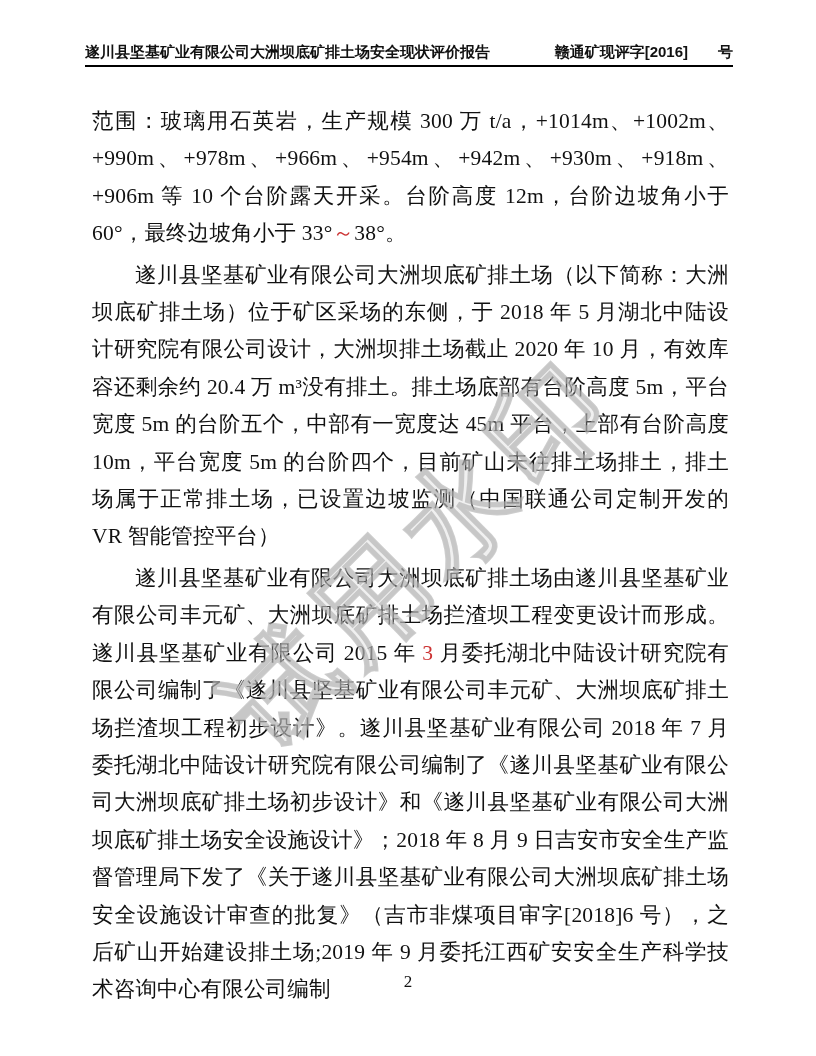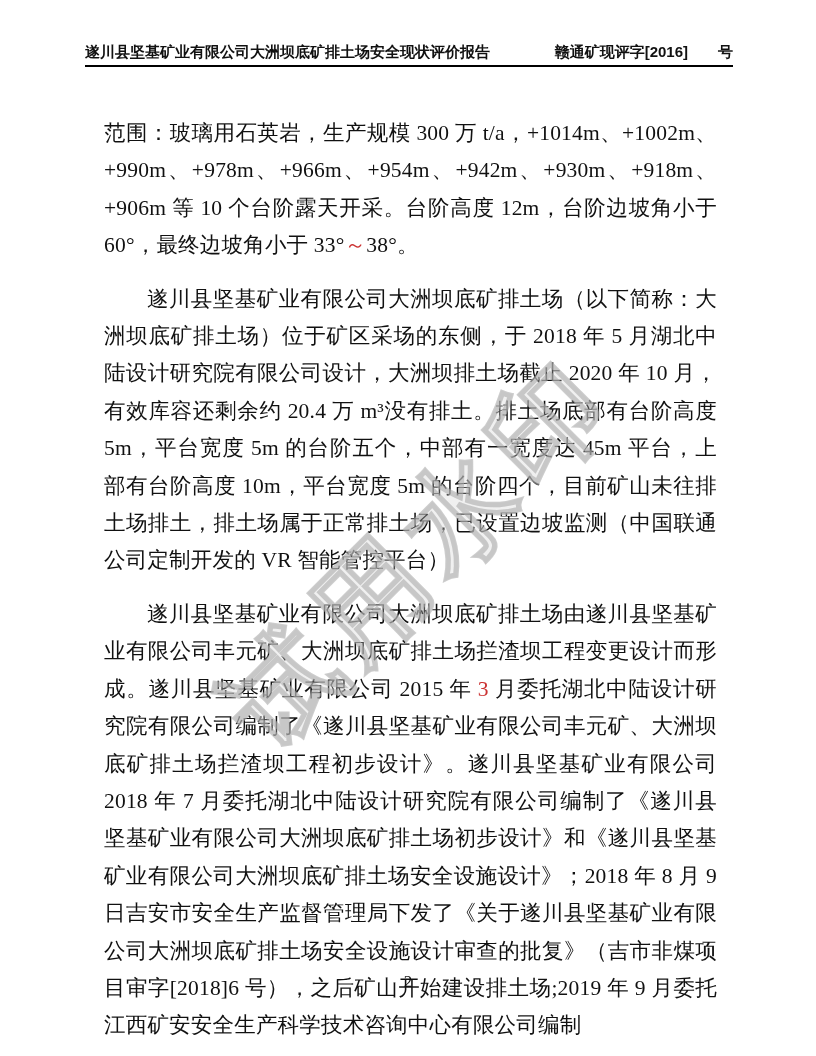--- a/index.html
+++ b/index.html
@@ -38,21 +38,21 @@
     position: absolute;
     left: 88px;
     top: 99px;
     width: 645px;
     font-size: 21.5px;
     line-height: 37.4px;
     text-align: justify;
     letter-spacing: 0.2px;
   }
   .content p {
-    margin: 16px;
+    margin: 4px;
     text-indent: 2em;
   }
   .content p.no-indent {
     text-indent: 0;
   }
   .red {
     color: #cc3333;
   }
   
   .watermark {

